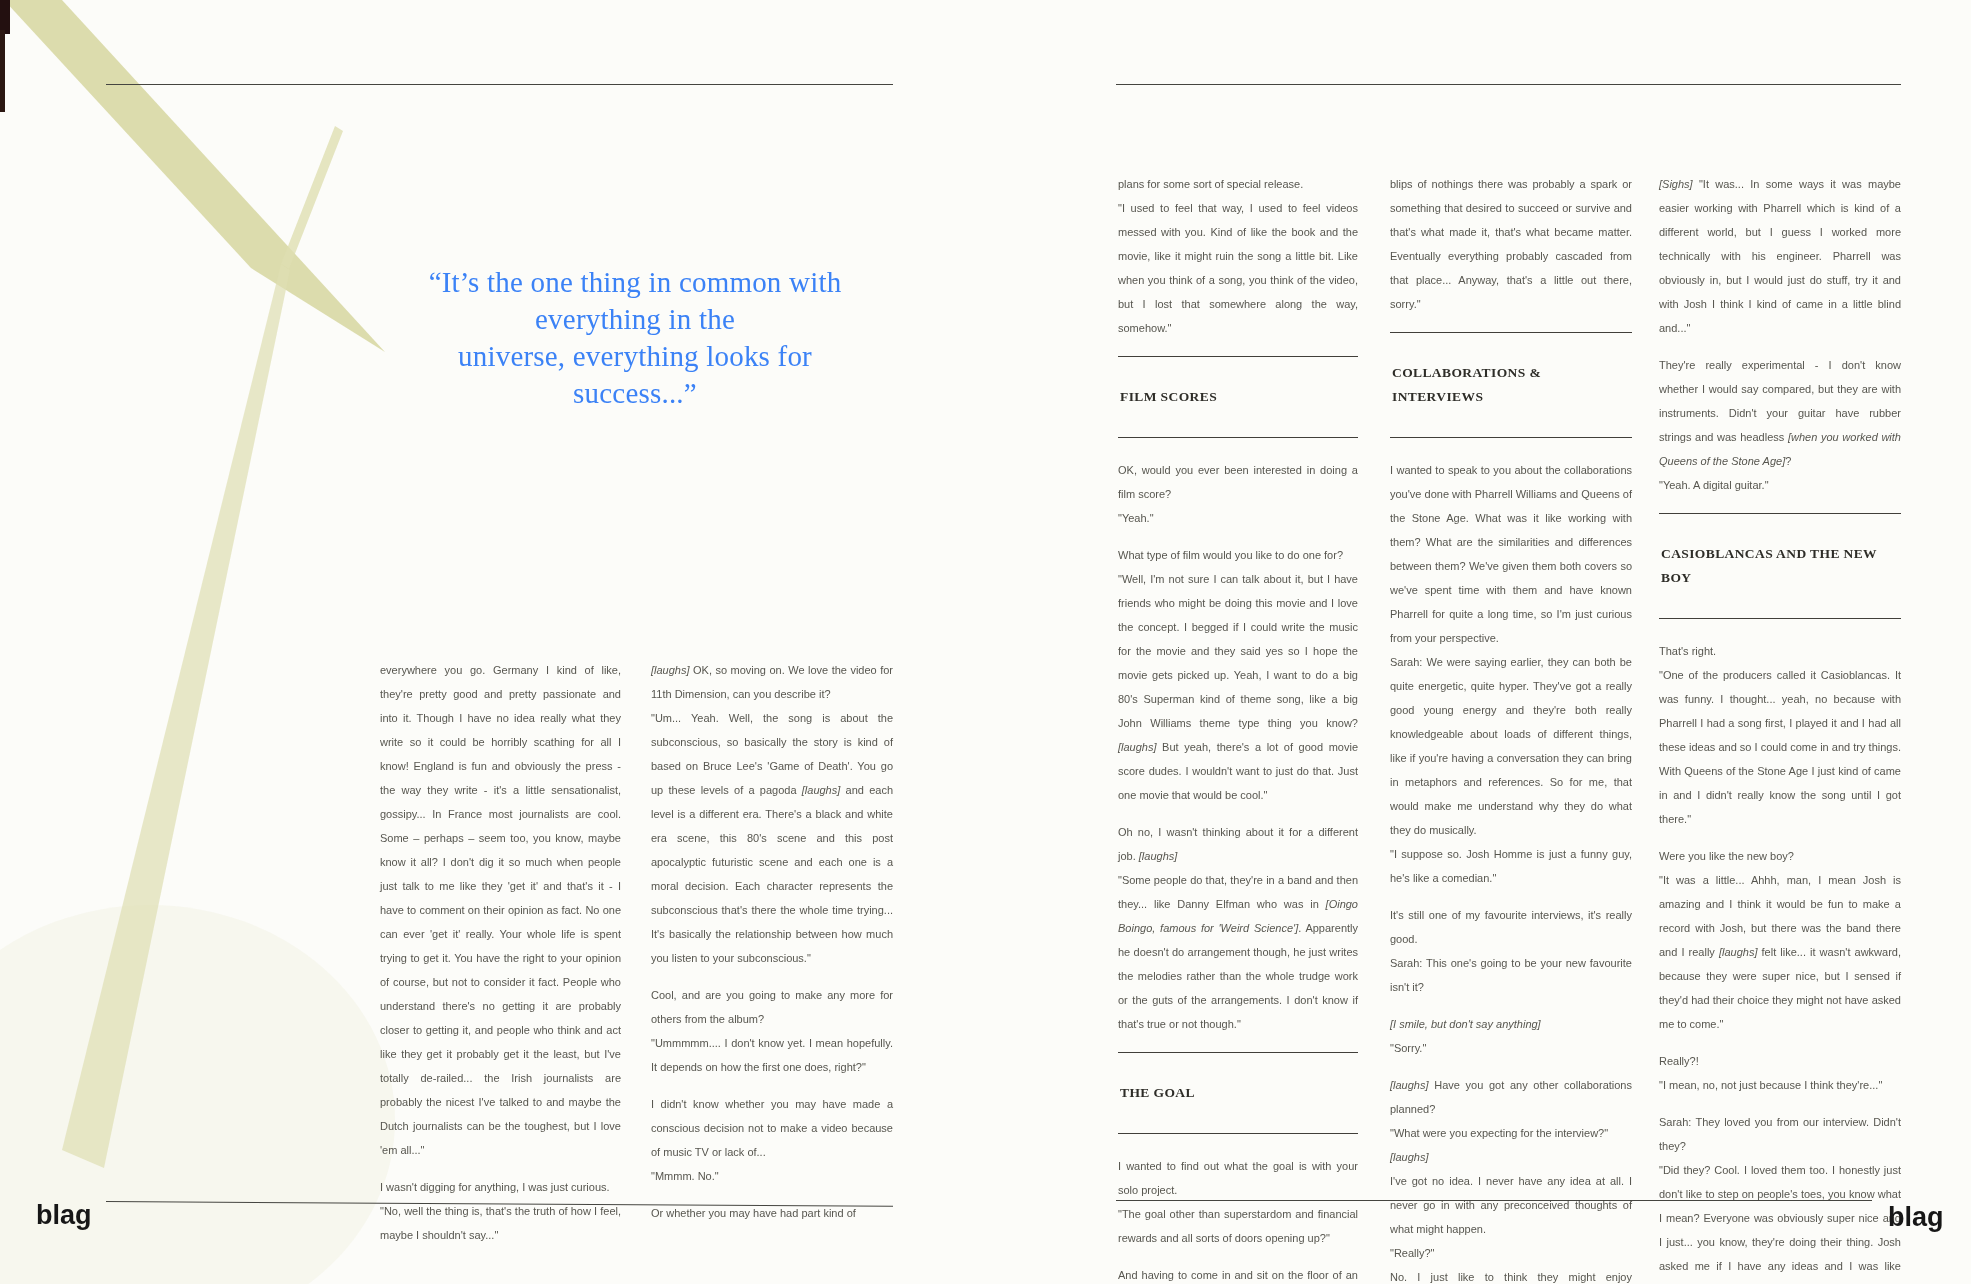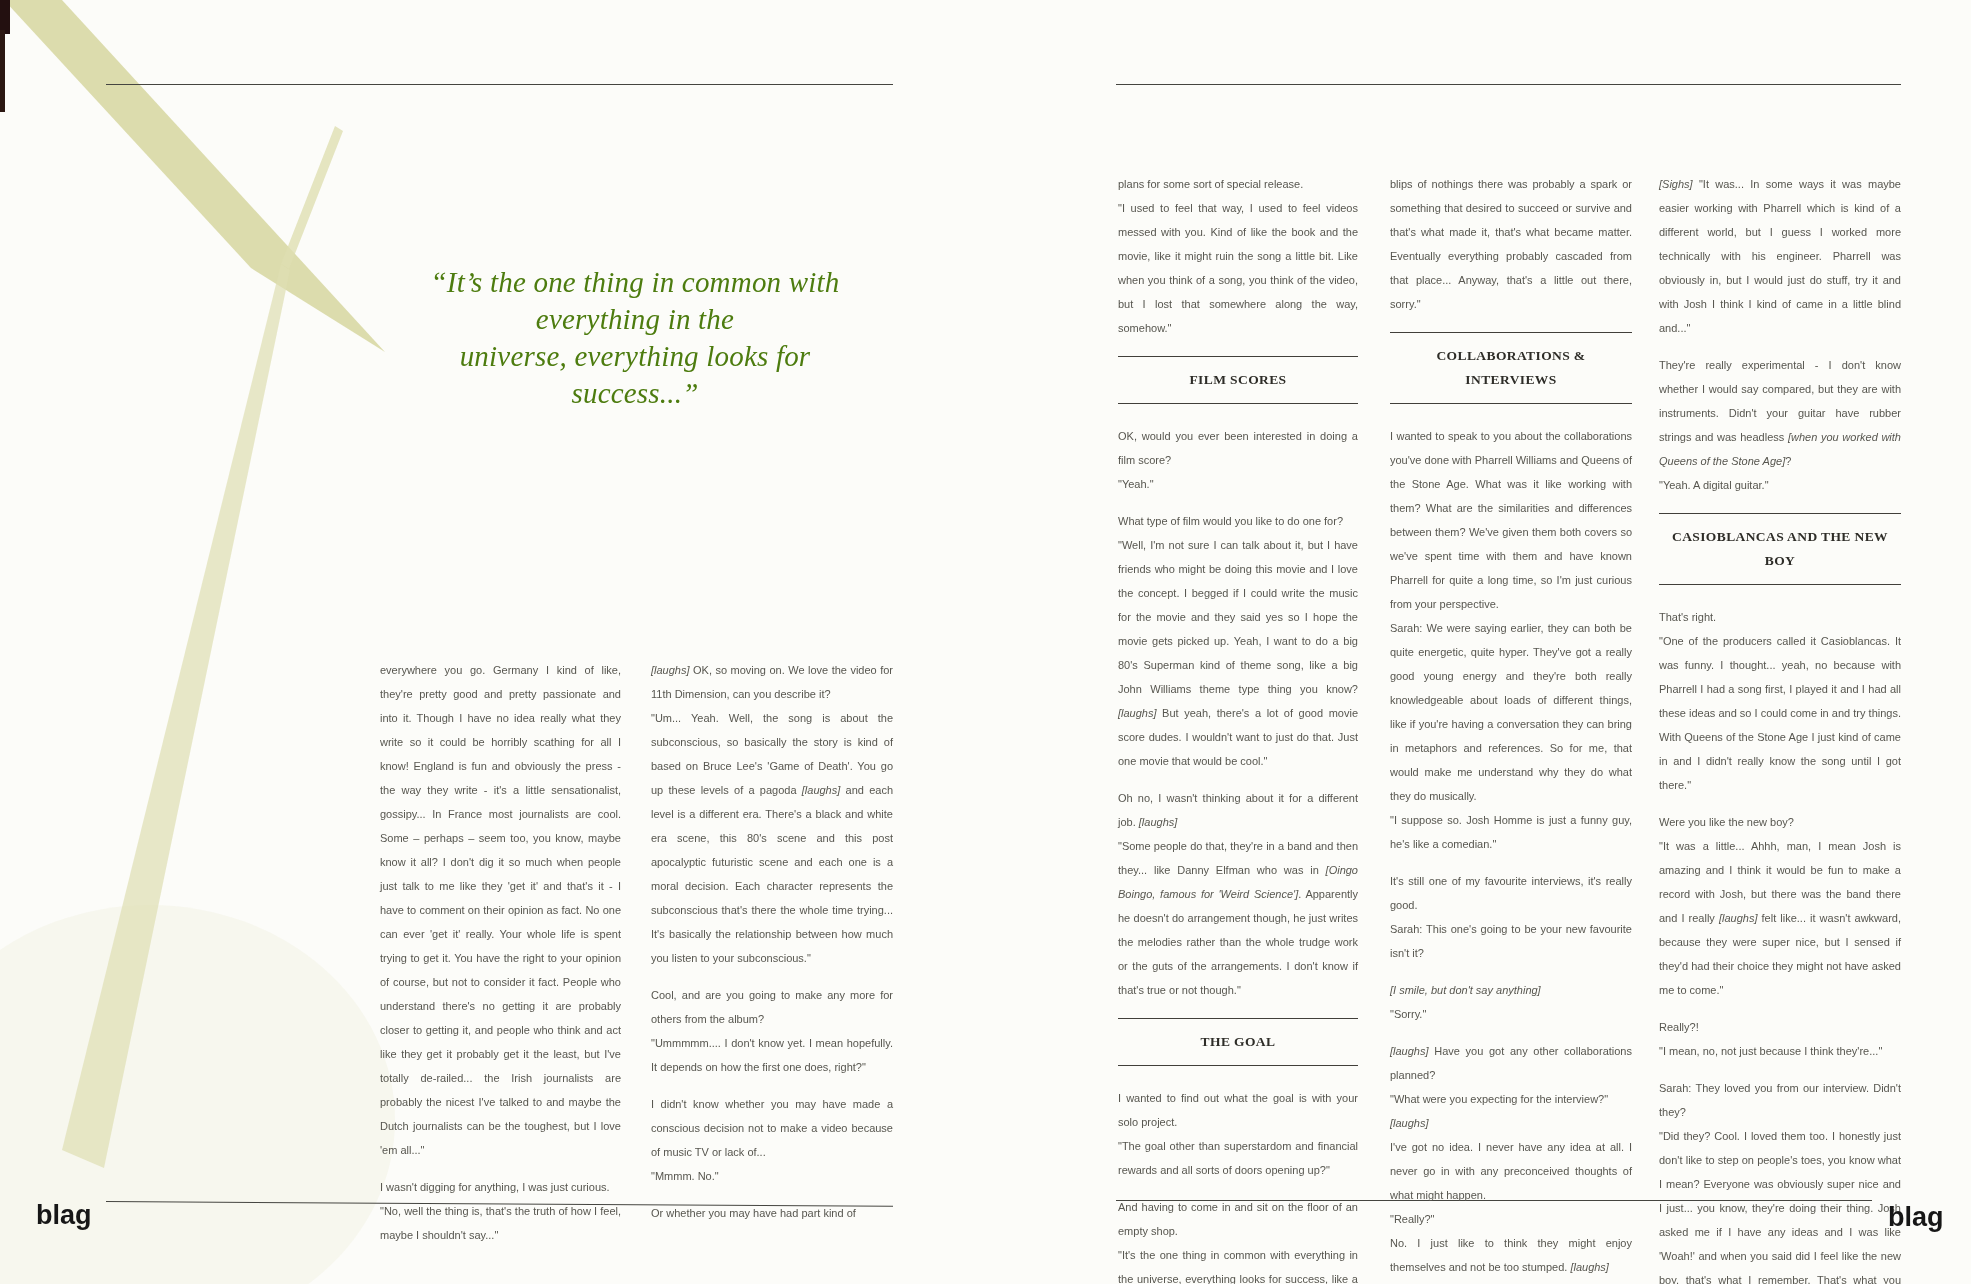--- a/index.html
+++ b/index.html
@@ -6,37 +6,37 @@
   body{
     width:1971px;height:1284px;position:relative;overflow:hidden;
     background:#fcfcf9;
     font-family:"Liberation Sans",sans-serif;
   }
   .decor-svg{position:absolute;left:0;top:0;z-index:0;}
   .rule{position:absolute;height:1px;background:#454540;z-index:2;}
   .pull-quote{
     position:absolute;left:348px;top:264px;width:574px;z-index:3;
     font-family:"Liberation Serif","DejaVu Serif",serif;
-    font-size:29px;line-height:37px;color:#4d7c0f;
-    text-align:center;white-space:pre-line;letter-spacing:.2px;font-style:italic;
+    font-size:29px;line-height:37px;color:#3b82f6;
+    text-align:center;white-space:pre-line;letter-spacing:.2px;
   }
   .col{
     position:absolute;z-index:3;
     font-size:11px;line-height:24px;color:#57564f;
     text-align:justify;letter-spacing:0px;
   }
   .col p{margin:0 0 13px 0;white-space:pre-line;}
   .col p:last-child{margin-bottom:8px;}
   .col em{font-style:italic;}
   .col .col-header{
     font-family:"Liberation Serif","DejaVu Serif",serif;
     font-size:13.5px;font-weight:bold;color:#2e2d28;
-    text-align:center;letter-spacing:.4px;
+    text-align:left;letter-spacing:.4px;
     border-top:1px solid #413f3a;border-bottom:1px solid #413f3a;
-    padding:11px 2px;margin:16px 0 20px 0;white-space:normal;
+    padding:28px 2px;margin:16px 0 20px 0;white-space:normal;
   }
   #lcol1{left:380px;top:658px;width:241px;}
   #lcol2{left:651px;top:658px;width:242px;}
   #rcol1{left:1118px;top:172px;width:240px;}
   #rcol2{left:1390px;top:172px;width:242px;}
   #rcol3{left:1659px;top:172px;width:242px;}
   #rule-top-left{left:106px;top:84px;width:787px;}
   #rule-top-right{left:1116px;top:84px;width:785px;}
   #rule-bottom-left{left:106px;top:1201px;width:787px;transform:rotate(.35deg);transform-origin:left center;}
   #rule-bottom-right{left:1116px;top:1200px;width:756px;}

